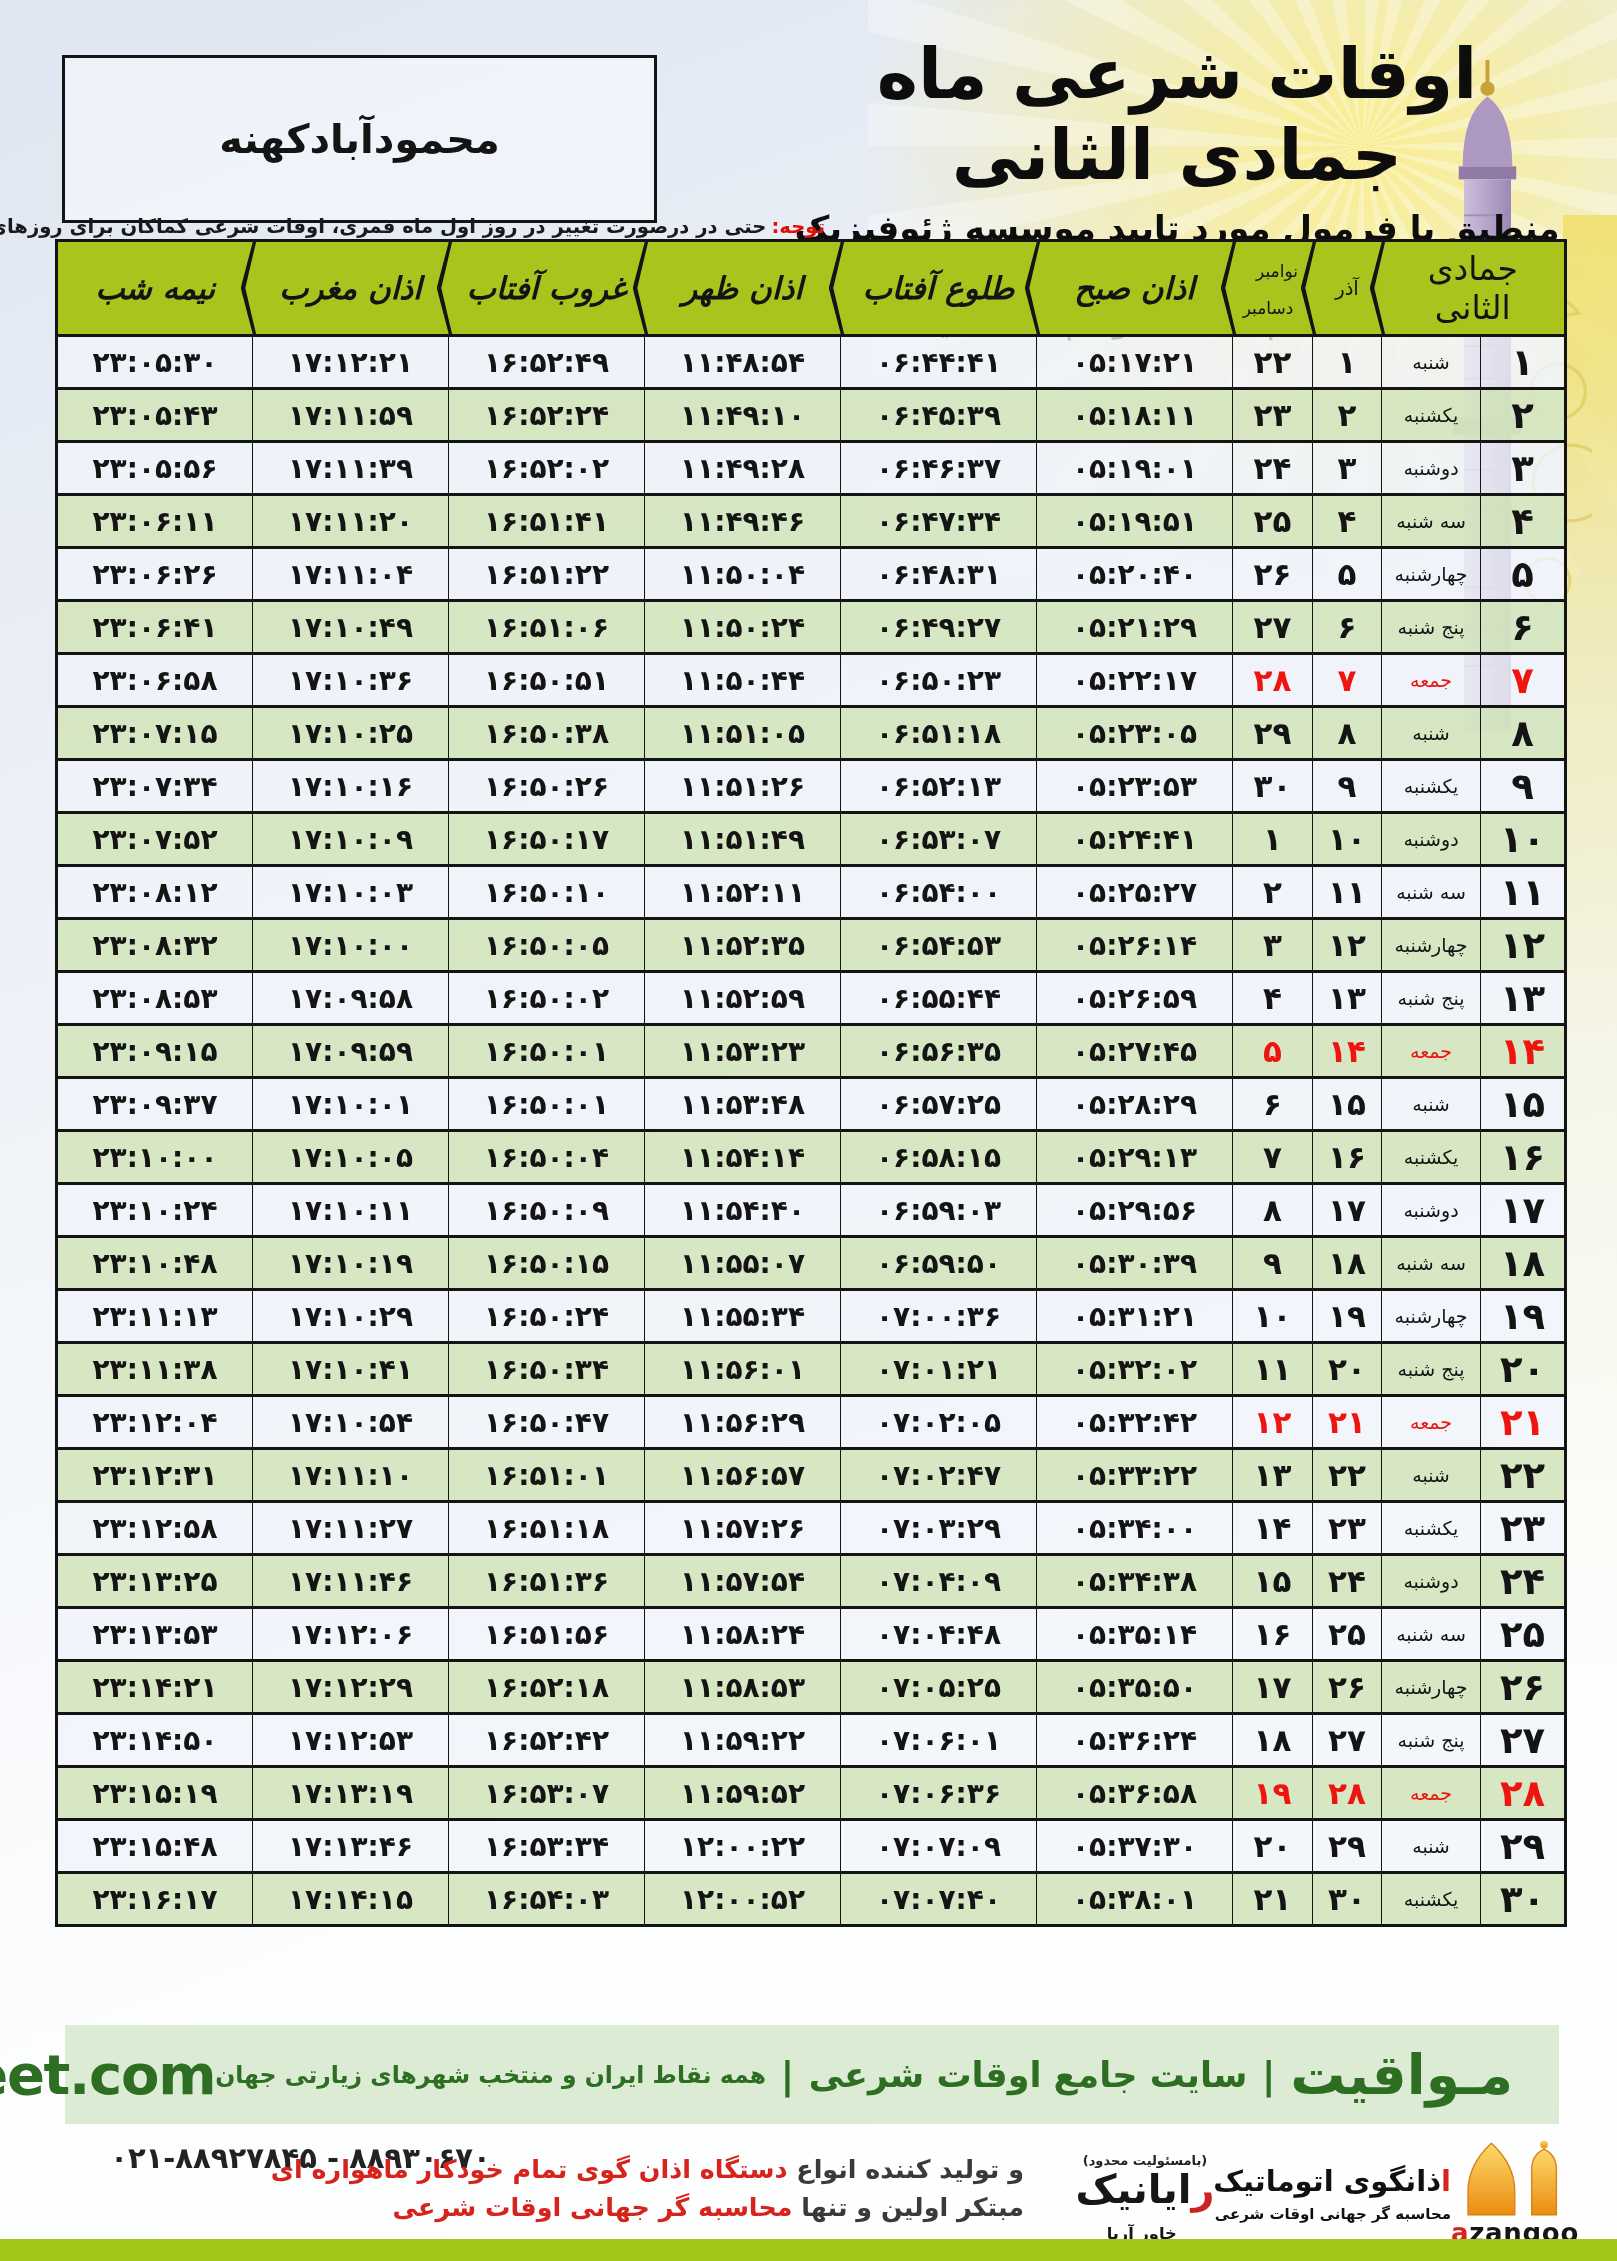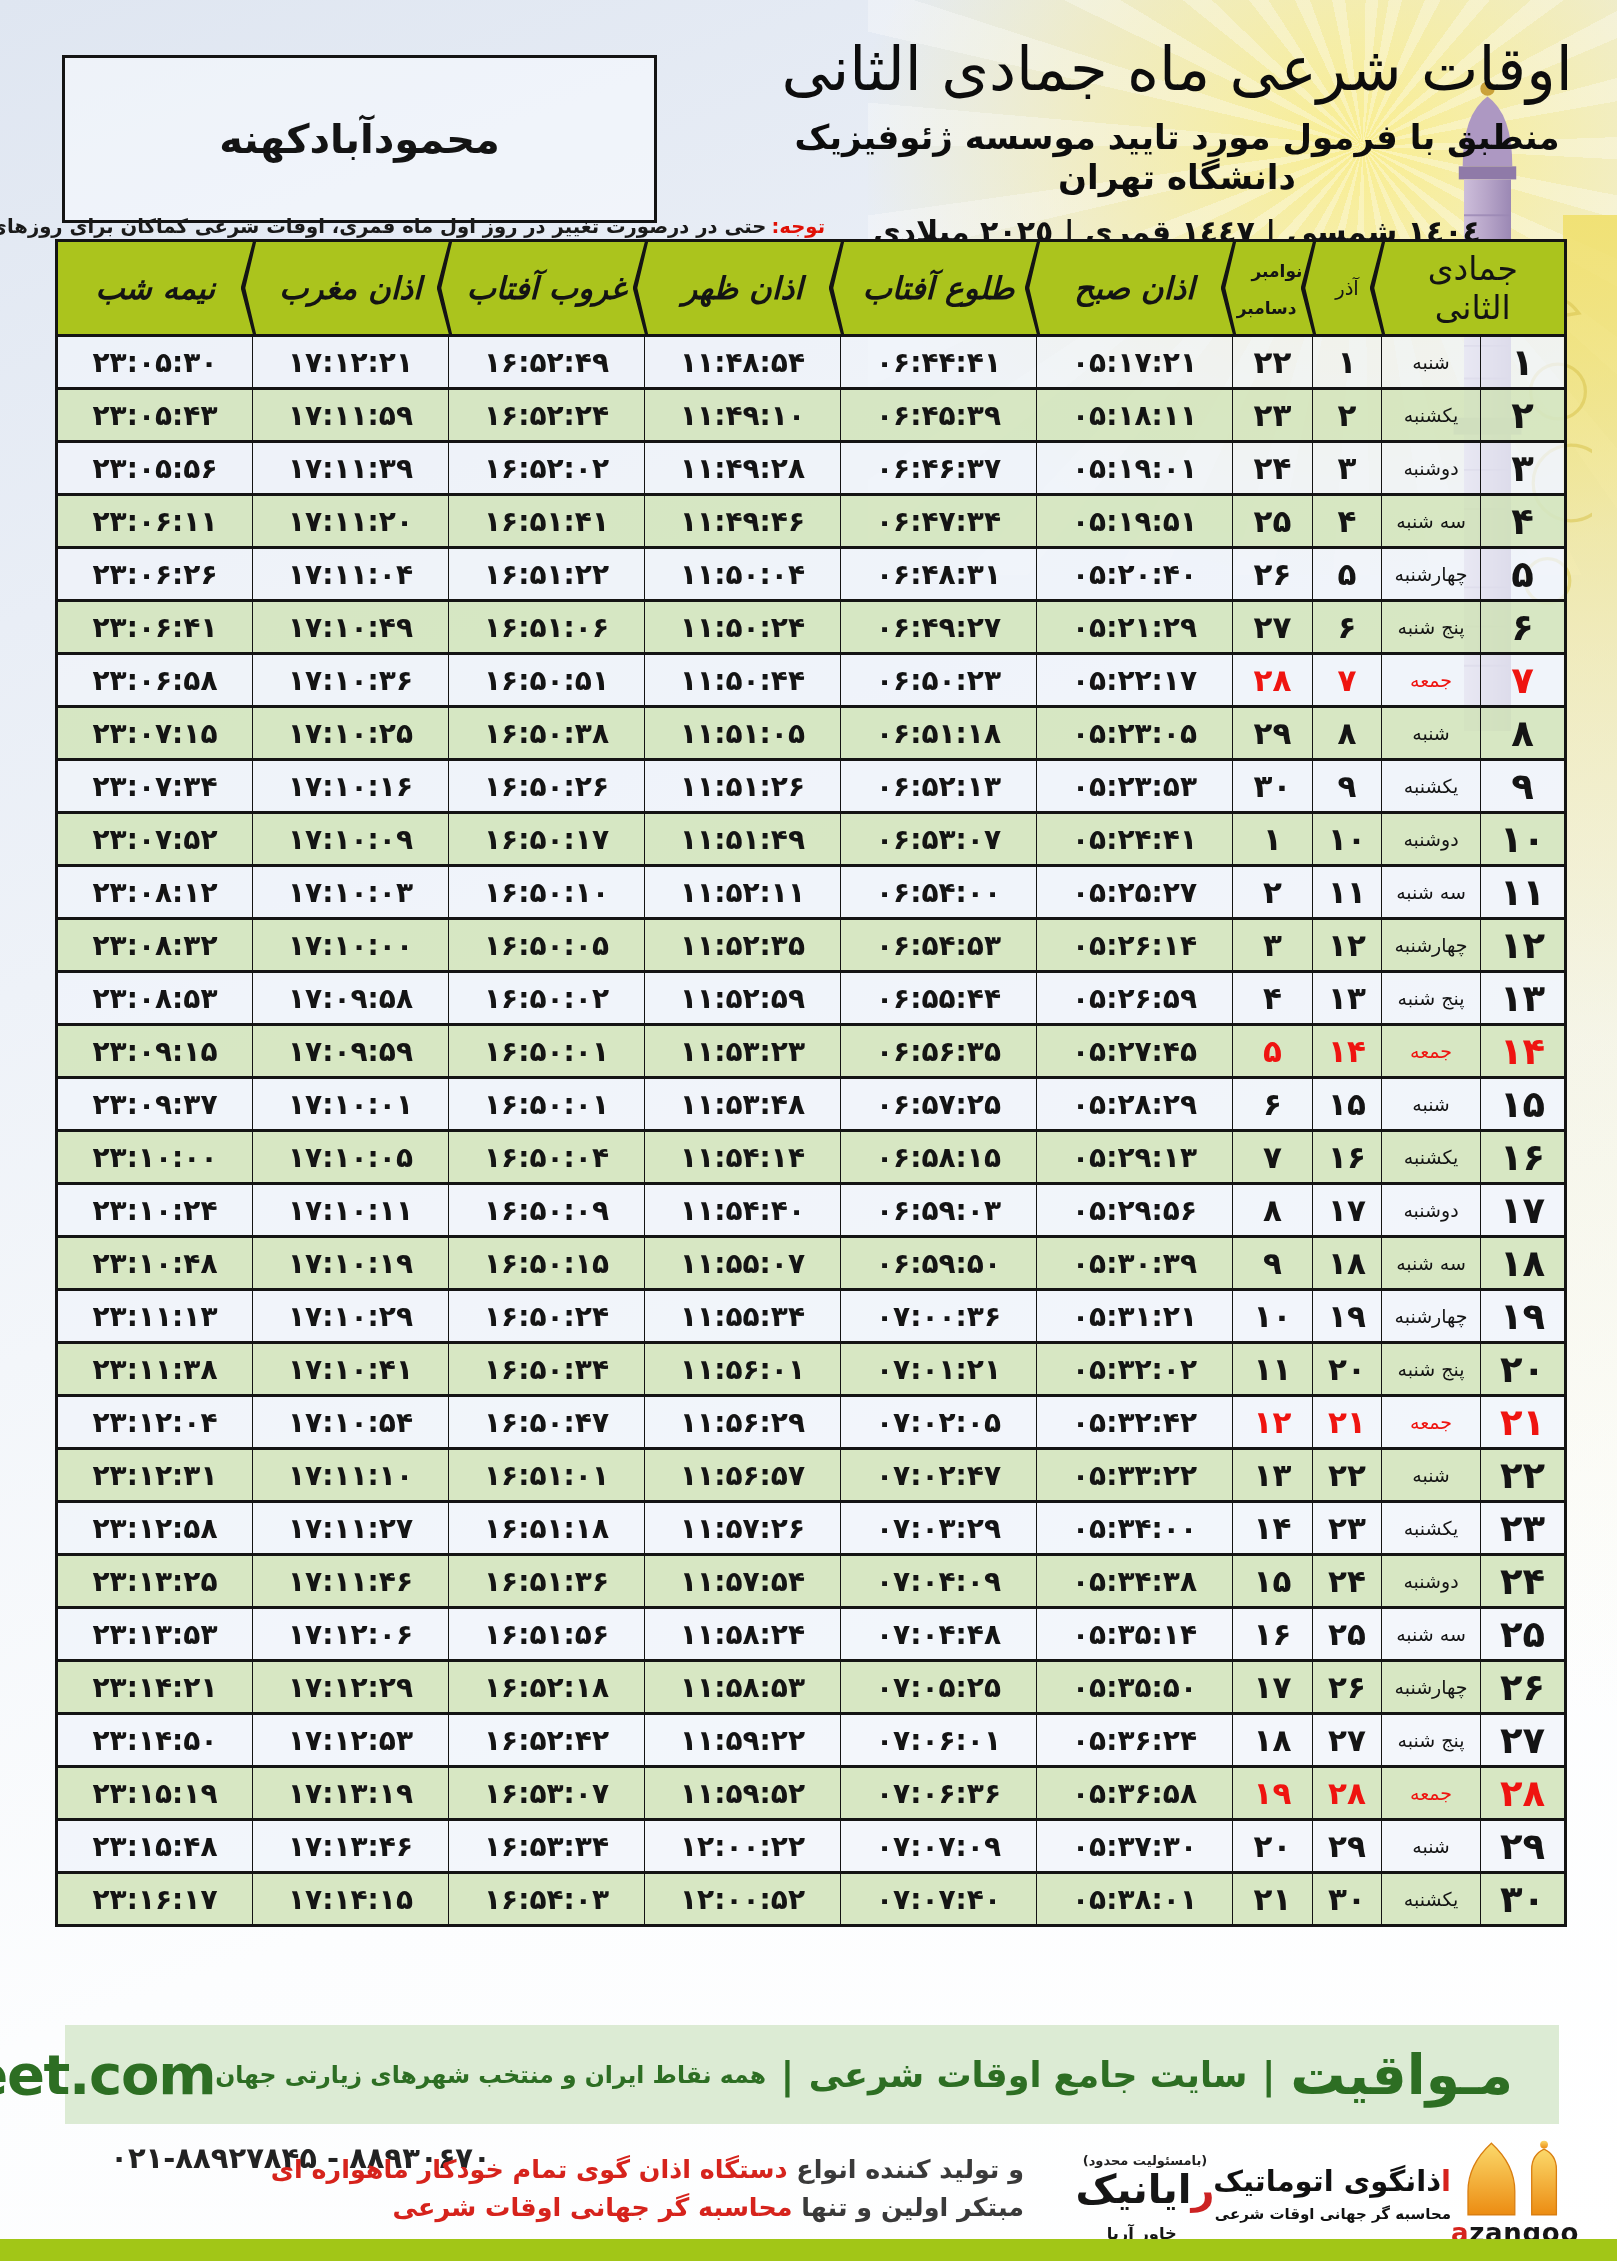--- a/index.html
+++ b/index.html
@@ -18,21 +18,21 @@
     pointer-events:none;
   }
   .decor-strip{
     position:absolute;left:1563px;top:215px;width:55px;height:1501px;
     background:linear-gradient(180deg, rgba(240,224,110,.9) 0%, rgba(238,224,120,.45) 30%, rgba(238,224,120,.15) 55%, rgba(238,224,120,0) 100%);
     pointer-events:none;
   }
   .decor-minaret{position:absolute;left:1383px;top:26px;pointer-events:none;}
   
   .titles{position:absolute;left:776px;top:34px;width:802px;text-align:center;direction:rtl;}
-  .main-title{font-size:61px;font-weight:normal;line-height:1.15;color:#0d0d0d;}
+  .main-title{font-size:70px;font-weight:bold;line-height:1.15;color:#0d0d0d;}
   .sub-title{font-size:34px;font-weight:bold;margin-top:13px;color:#0d0d0d;}
   .cal-line{font-size:30px;font-weight:bold;margin-top:17px;color:#111;}
   
   .loc-box{
     position:absolute;left:62px;top:47px;width:595px;height:168px;
     border:3.3px solid #141414;background:rgba(250,252,255,.55);
     display:flex;flex-direction:column;align-items:center;justify-content:center;direction:rtl;margin-top:8px;
   }
   .loc-name{font-size:40px;font-weight:bold;}
   .loc-region{font-size:31px;font-weight:bold;margin-top:6.5px;}
@@ -51,21 +51,21 @@
   table.times th{
     background:#abc41d;height:76px;border-bottom:3.3px solid #141414;
     position:relative;vertical-align:middle;text-align:center;padding:7px;
   }
   th.chev::before{
     content:"";position:absolute;top:-1.3px;bottom:-1.3px;right:-3.9px;width:15.7px;background:#141414;
     clip-path:polygon(100% 0%, calc(100% - 3.3px) 0%, 0% 50%, calc(100% - 3.3px) 100%, 100% 100%, 4.6px 50%);
   }
   .th-month{font-size:33px;font-weight:normal;}
   .th-azar{font-size:19.6px;font-weight:normal;vertical-align:top;padding-top:6.5px;}
-  .th-nov{font-size:17px;font-weight:bold;}
+  .th-nov{font-size:17px;font-weight:normal;}
   .th-nov .nov{display:block;text-align:center;margin:2.6px 0 17px 9px;}
   .th-nov .dec{display:block;text-align:center;margin-right:9px;}
   .th-time{font-size:31px;font-weight:bold;font-style:italic;}
   table.times td{
     height:53px;text-align:center;vertical-align:middle;padding:0;
     border-left:1.3px solid #141414;border-right:1.3px solid #141414;border-bottom:3.3px solid #141414;
   }
   tbody tr:nth-child(odd) td{background:rgba(240,244,250,.78);}
   tbody tr:nth-child(even) td{background:rgba(213,230,191,.94);}
   td.c-time{font-size:28px;font-weight:bold;direction:ltr;}

